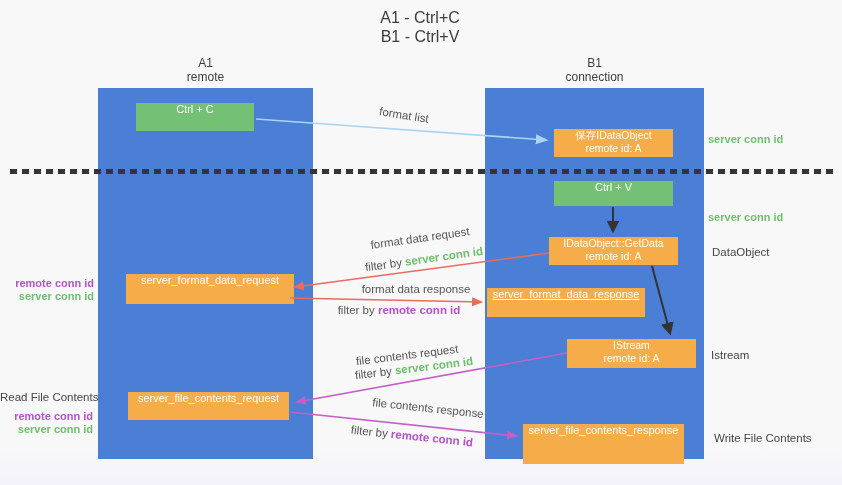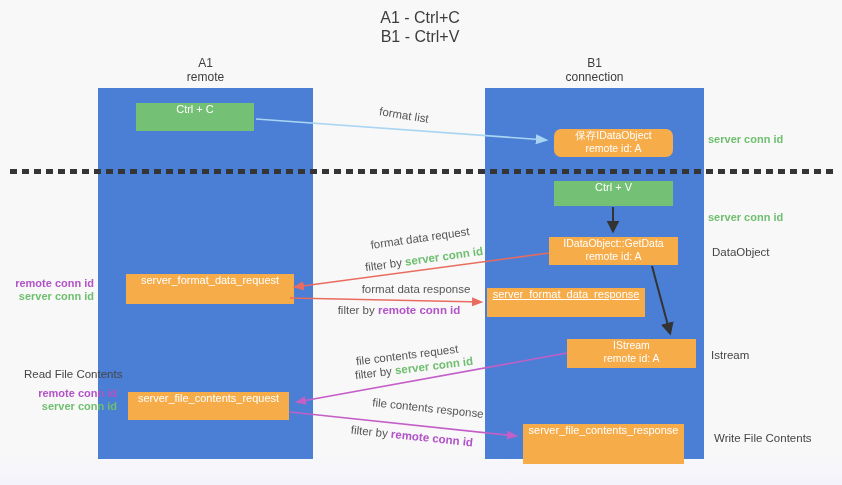--- a/index.html
+++ b/index.html
@@ -53,21 +53,21 @@
 
   <div class="col" style="left:98px;top:88px;width:215px;height:371px;"></div>
   <div class="col" style="left:485px;top:88px;width:219px;height:371px;"></div>
 
   <div class="divider"></div>
 
   <div class="box green" style="left:136px;top:103px;width:118px;height:28px;">
     <span>Ctrl + C</span>
   </div>
 
-  <div class="box orange small" style="left:554px;top:129px;width:119px;height:28px;border-radius:7px;">
+  <div class="box orange small" style="left:554px;top:129px;width:119px;height:28px;">
     <span>保存IDataObject</span>
     <span>remote id: A</span>
   </div>
 
   <div class="box green" style="left:554px;top:181px;width:119px;height:25px;">
     <span>Ctrl + V</span>
   </div>
 
   <div class="box orange small" style="left:549px;top:237px;width:129px;height:28px;">
     <span>IDataObject::GetData</span>
@@ -139,21 +139,21 @@
   <div class="lbl" style="left:328px;top:402px;width:200px;transform:rotate(6deg);">file contents response</div>
   <div class="lbl" style="left:312px;top:430px;width:200px;transform:rotate(6deg);">
     <span>filter by </span><span class="key-purple">remote conn id</span>
   </div>
 
   <div class="stack" style="left:0px;top:277px;width:94px;">
     <span class="pu">remote conn id</span>
     <span class="gr">server conn id</span>
   </div>
 
-  <div class="stack" style="left:0px;top:368px;width:93px;padding-left:24px;">
+  <div class="stack" style="left:0px;top:391px;width:93px;">
     <span class="plain">Read File Contents</span>
     <span class="pu">remote conn id</span>
     <span class="gr">server conn id</span>
   </div>
 
   <div class="side bold-green" style="left:708px;top:133px;">server conn id</div>
   <div class="side bold-green" style="left:708px;top:211px;">server conn id</div>
   <div class="side" style="left:712px;top:246px;">DataObject</div>
   <div class="side" style="left:711px;top:349px;">Istream</div>
   <div class="side" style="left:714px;top:432px;">Write File Contents</div>

